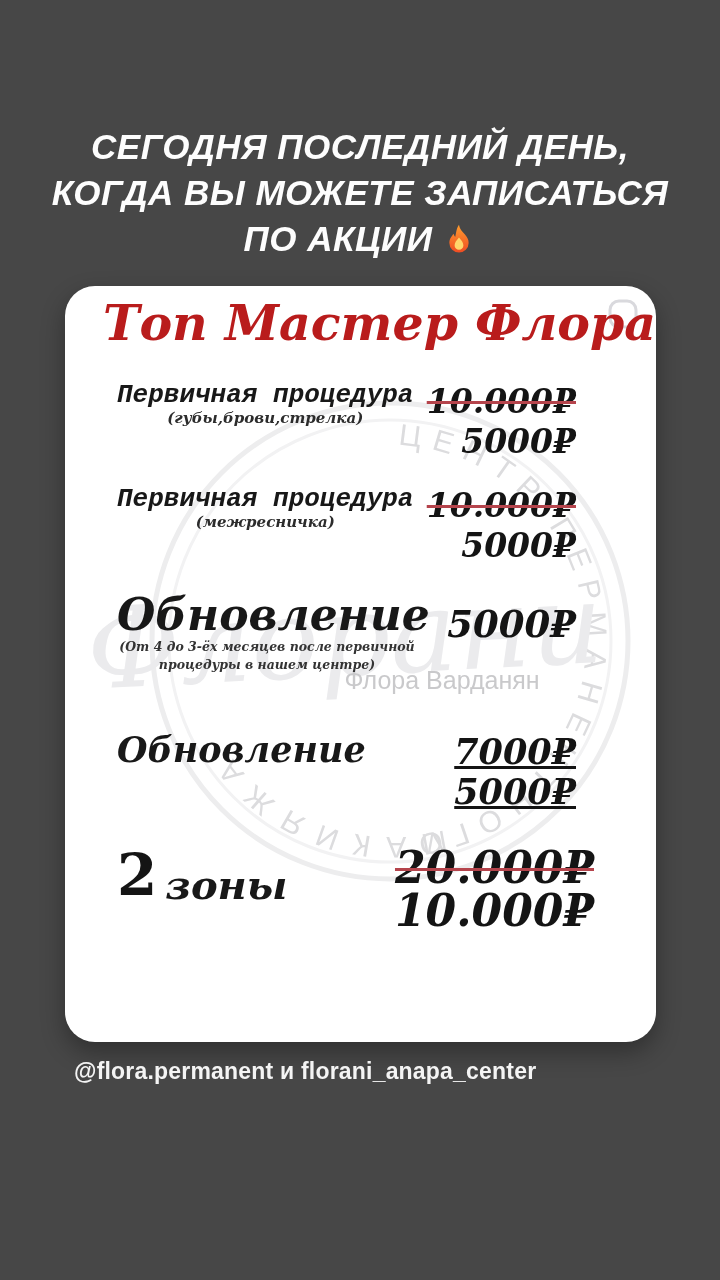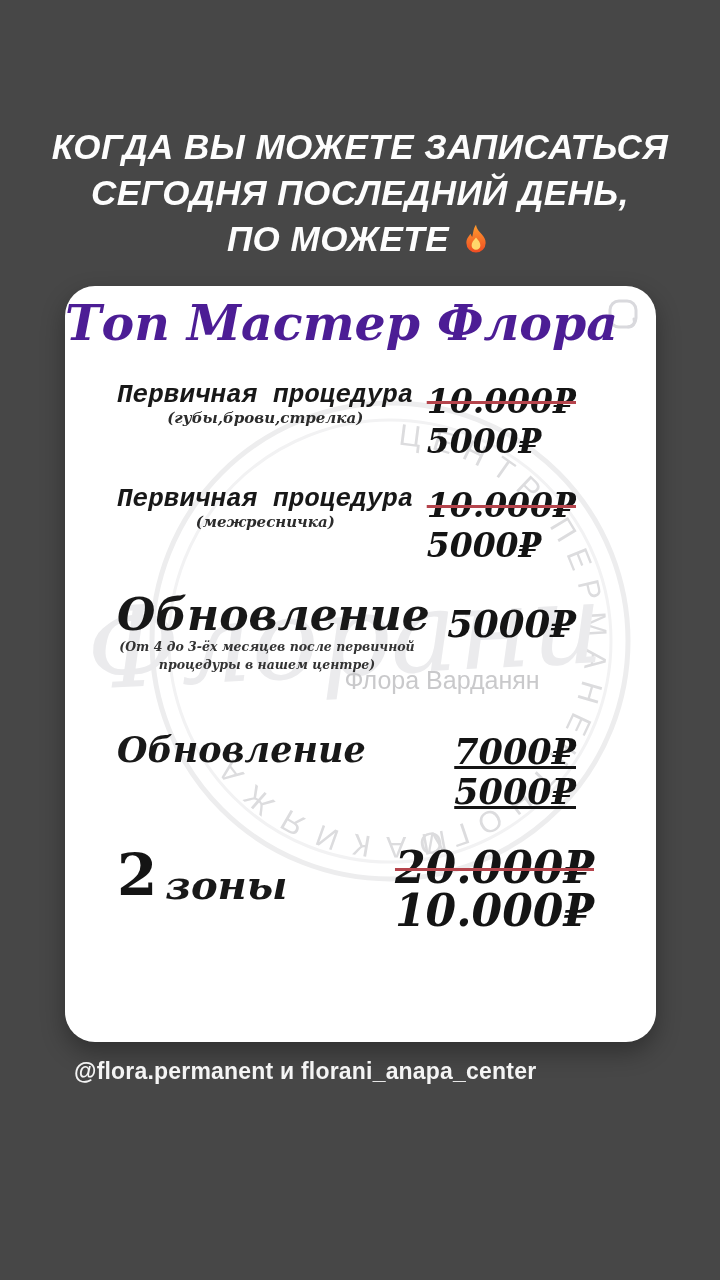--- a/index.html
+++ b/index.html
@@ -18,23 +18,23 @@
   .flame{display:inline-block;width:34px;height:34px;vertical-align:-6px;margin-left:10px;}
   
   .card{
     position:absolute;left:65px;top:286px;width:591px;height:756px;
     background:#ffffff;border-radius:30px;
     box-shadow:0 10px 24px rgba(0,0,0,.33);
   }
   .watermark{position:absolute;left:0;top:0;pointer-events:none;}
   .corner-icon{position:absolute;top:12px;right:14px;width:36px;height:36px;}
   .card-title{
-    position:absolute;top:8px;left:0;width:100%;text-align:left;
+    position:absolute;top:8px;left:0;width:100%;text-align:right;
     font-family:"DejaVu Serif",serif;font-style:italic;font-weight:bold;
-    font-size:49px;color:#4c1d95;margin:0;
+    font-size:49px;color:#b91c1c;margin:0;
   }
   
   .row{position:absolute;left:52px;right:80px;display:flex;justify-content:space-between;align-items:flex-start;}
   .row-wide{right:62px;}
   .name-block{display:inline-block;text-align:center;}
   .svc-name{
     font-family:"DejaVu Serif",serif;font-style:italic;font-weight:bold;
     color:#181818;white-space:nowrap;line-height:1.05;
   }
   .r12 .svc-name{font-size:26px;font-family:Liberation Mono, monospace;}
@@ -48,21 +48,21 @@
   .note-narrow{font-size:12.5px;max-width:300px;line-height:1.45;color:#333;}
   .zone-name{white-space:nowrap;}
   .zone-num{
     font-family:"DejaVu Serif",serif;font-weight:bold;font-size:58px;
     color:#141414;line-height:1;
   }
   .zone-word{
     font-family:"DejaVu Serif",serif;font-style:italic;font-weight:bold;
     font-size:40px;color:#181818;position:relative;top:4px;margin-left:8px;
   }
-  .prices{font-family:"DejaVu Serif",serif;font-style:italic;font-weight:bold;color:#141414;}
+  .prices{text-align:right;font-family:"DejaVu Serif",serif;font-style:italic;font-weight:bold;color:#141414;}
   .old-price{
     font-size:33px;line-height:40px;
     text-decoration:line-through;text-decoration-color:#b5444c;text-decoration-thickness:3px;
   }
   .old-price:empty{display:none;}
   .new-price{font-size:33px;line-height:40px;}
   .r3 .prices{padding-top:12px;}
   .r3 .new-price{font-size:37px;}
   .r4 .old-price,.r4 .new-price{font-size:35px;text-decoration:underline;}
   .r56 .old-price,.r56 .new-price{font-size:44px;line-height:43px;}
@@ -78,24 +78,24 @@
     position:absolute;left:74px;top:1058px;color:#f4f4f4;
     font-size:23px;font-weight:bold;letter-spacing:.2px;
   }
 </style>
 </head>
 <body>
 
 <div class="stage">
 
   <div class="header">
+    <div class="hline">СЕГОДНЯ ПОСЛЕДНИЙ ДЕНЬ,</div>
     <div class="hline">КОГДА ВЫ МОЖЕТЕ ЗАПИСАТЬСЯ</div>
-    <div class="hline">СЕГОДНЯ ПОСЛЕДНИЙ ДЕНЬ,</div>
     <div class="hline">
-      <span>ПО МОЖЕТЕ</span><span class="flame"><svg viewBox="0 0 24 24" width="34" height="34">
+      <span>ПО АКЦИИ</span><span class="flame"><svg viewBox="0 0 24 24" width="34" height="34">
         <defs>
               <linearGradient id="fg" x1="0" y1="0" x2="0" y2="1">
           <stop offset="0" stop-color="#ff9d2e"></stop>
                 <stop offset="1" stop-color="#ef4c23"></stop>
         </linearGradient>
             </defs>
         <path fill="url(#fg)" d="M12 1.2c.6 3.4 2.6 5 4.2 6.9 1.6 1.9 2.6 3.6 2.6 6a6.8 6.8 0 0 1-13.6 0c0-3.1 1.7-4.6 2.9-6.5.4.8.5 1.5 1.2 2.2C10.2 7 10 3.8 12 1.2z"></path>
         <path fill="#ffd66b" d="M12 10.3c-1.9 2.2-3.1 3.6-3.1 5.5a3.1 3.1 0 0 0 6.2 0c0-1.9-1.2-3.3-3.1-5.5z"></path>
       </svg></span>
     </div>

